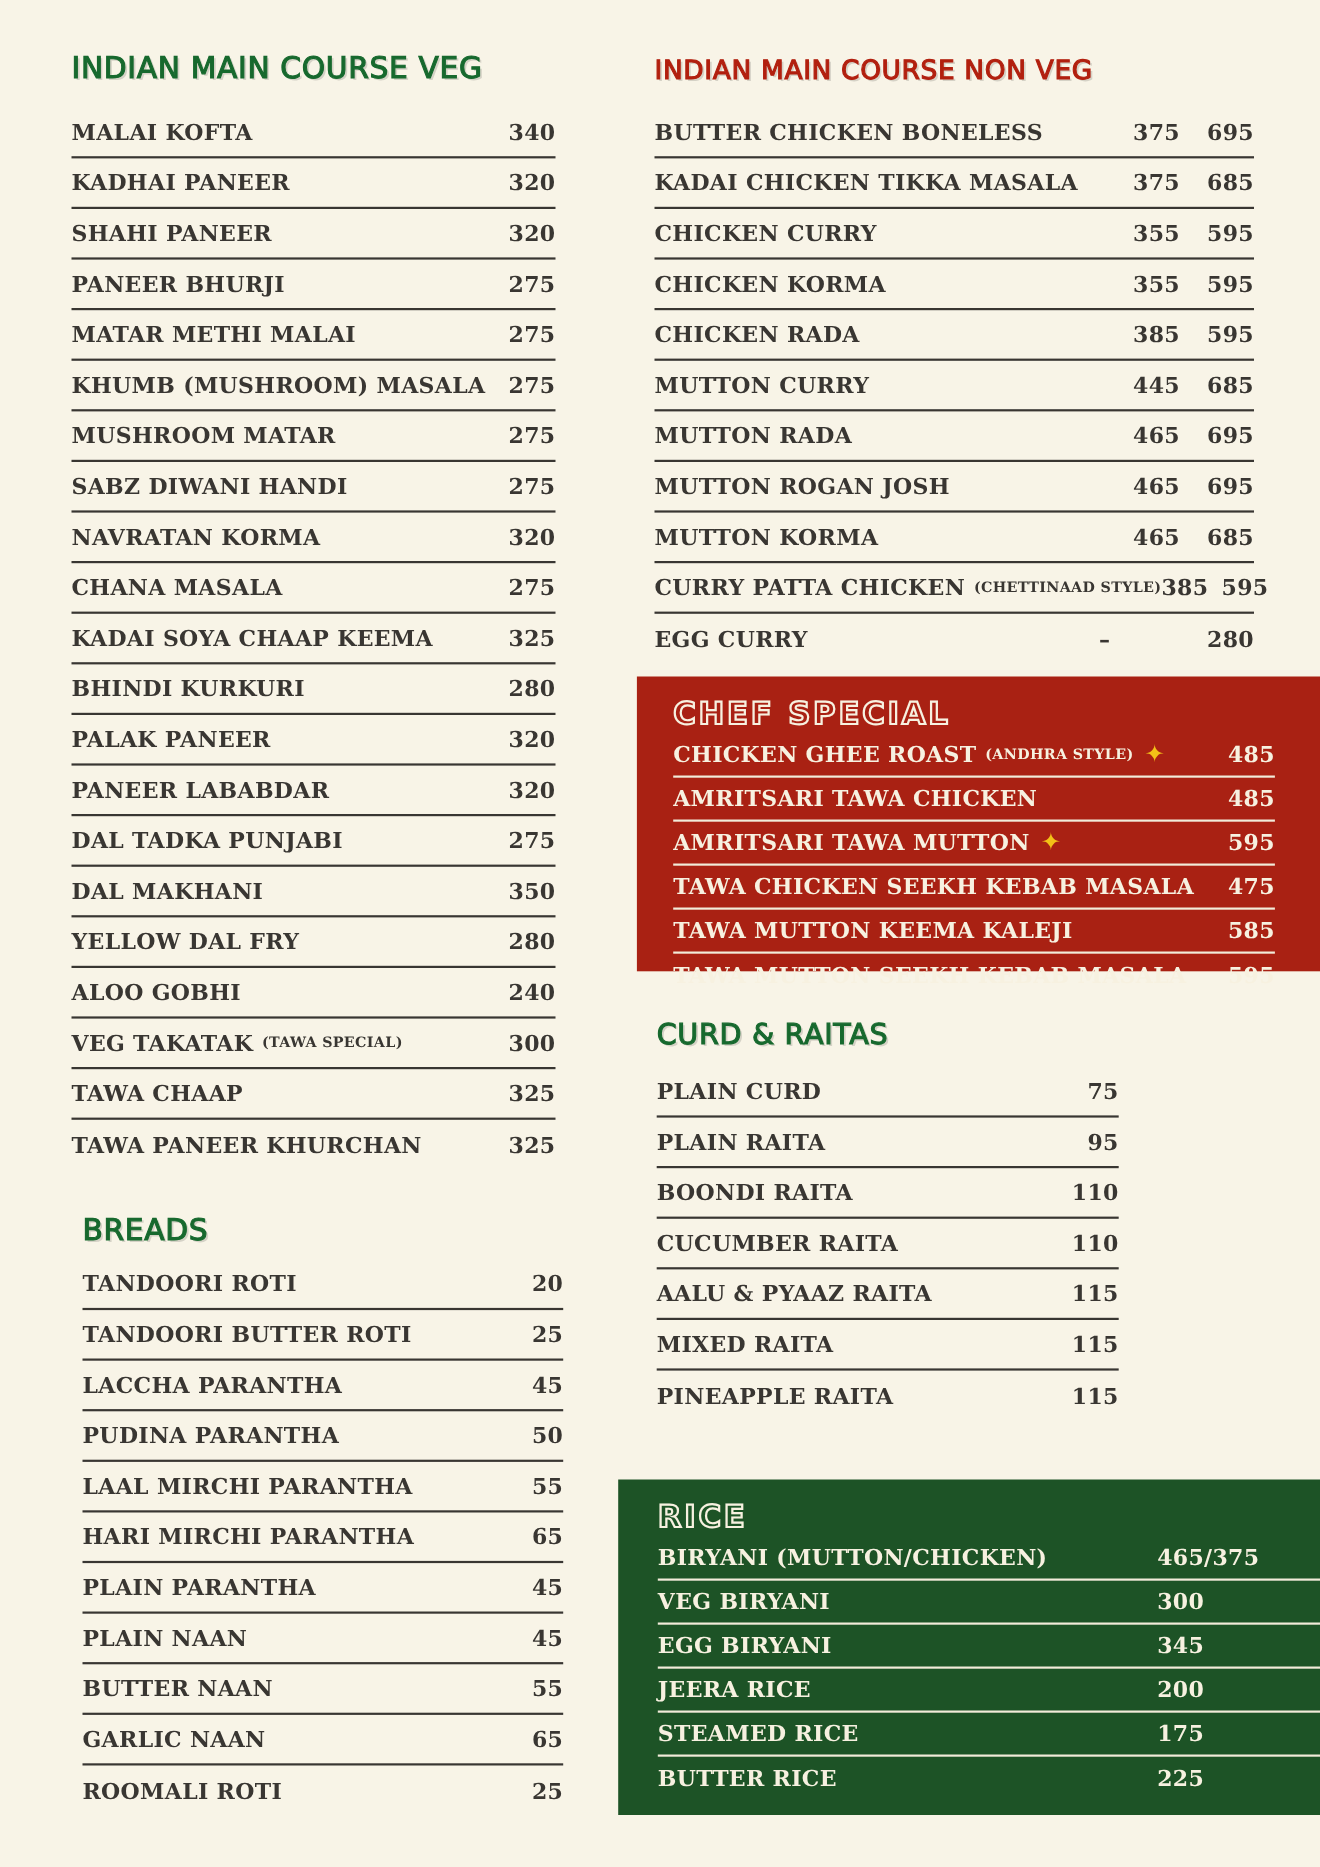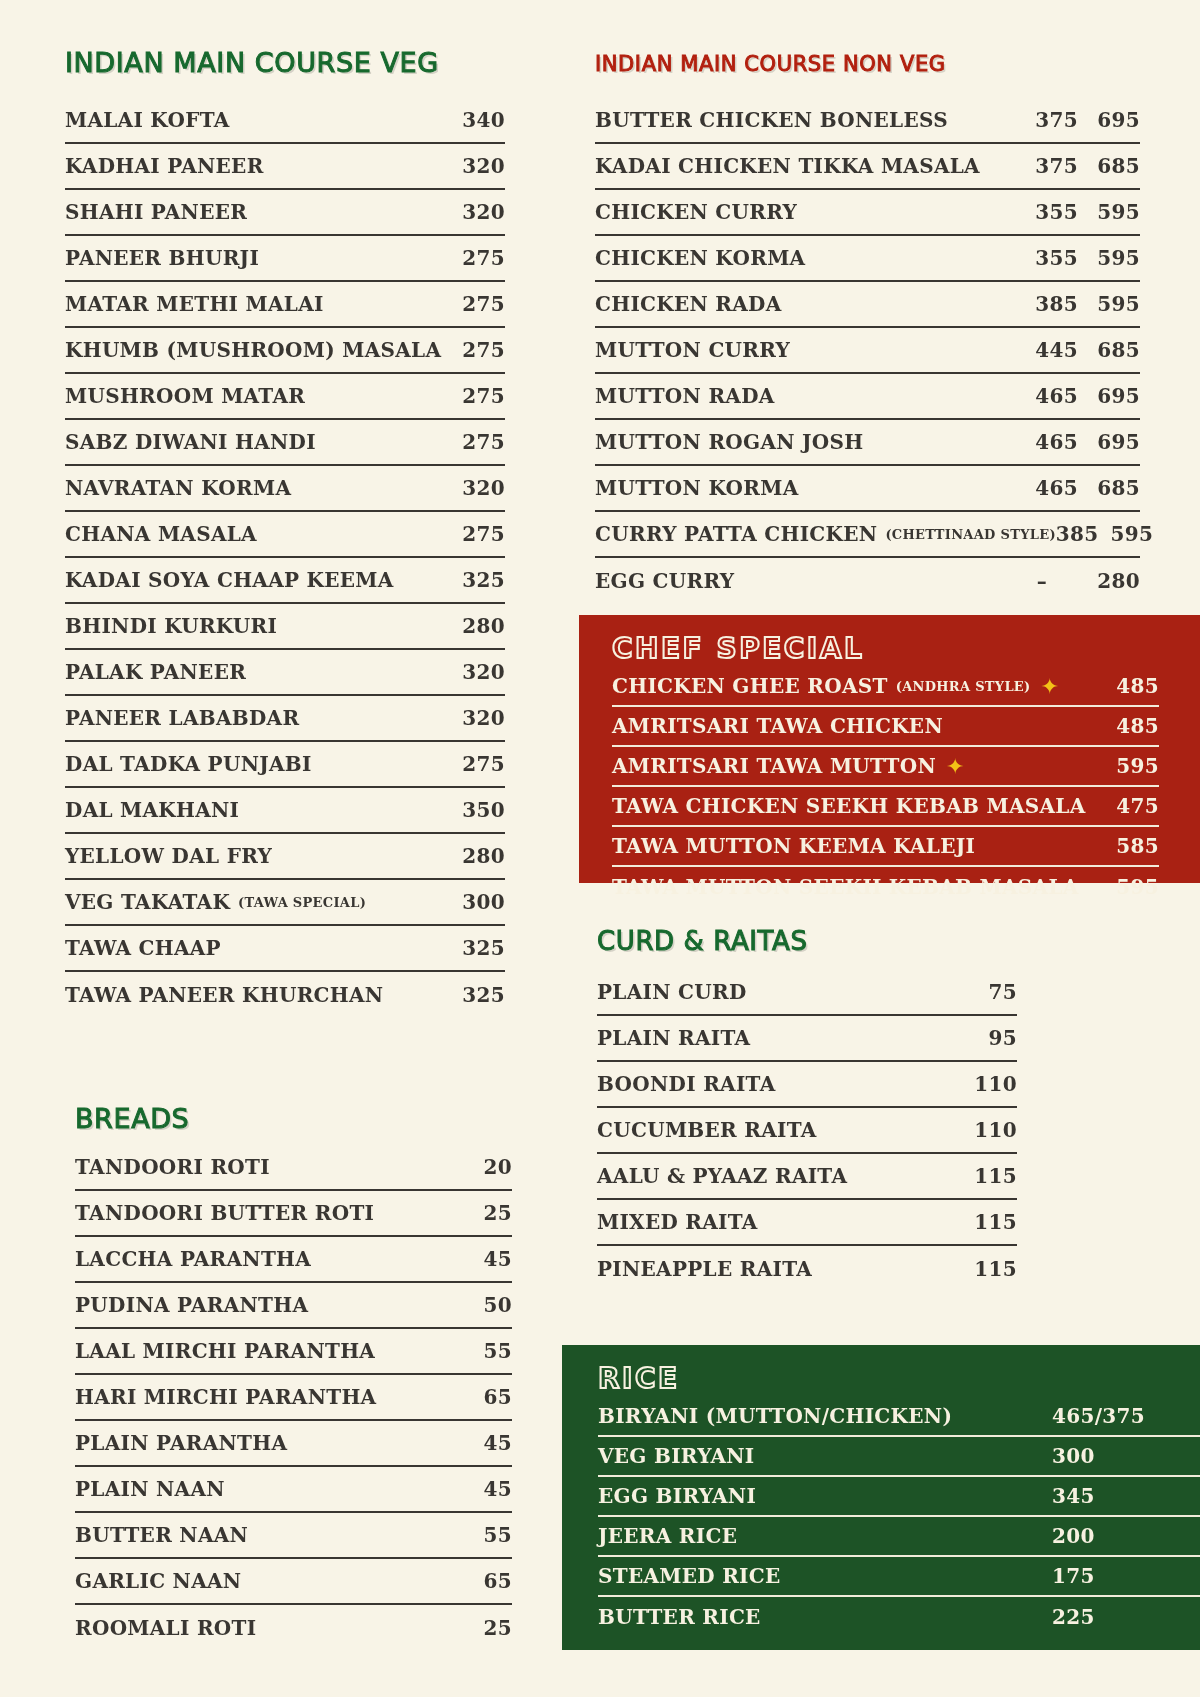--- a/index.html
+++ b/index.html
@@ -13,21 +13,21 @@
     --creamline:#f2ecda;
     --gold:#f3c117;
   }
   html,body{margin:0;padding:0;}
   body{background:var(--bg);font-family:"DejaVu Serif","Liberation Serif",serif;}
   .page{position:relative;width:1200px;height:1697px;background:var(--bg);overflow:hidden;}
 
   .h{font-family:"DejaVu Sans","Liberation Sans",sans-serif;font-weight:normal;
      letter-spacing:.6px;margin:0;-webkit-text-stroke:1px currentColor;}
   .h-green{color:var(--green);font-size:27px;line-height:34px;text-shadow:2px 2px 0 rgba(57,54,50,.18);}
-  .h-red{color:var(--red);font-size:21px;line-height:31px;text-shadow:2px 2px 0 rgba(57,54,50,.18);}
+  .h-red{color:var(--red);font-size:24px;line-height:31px;text-shadow:2px 2px 0 rgba(57,54,50,.18);}
   .h-curd{font-size:26px;line-height:32px;}
 
   .section{position:absolute;}
   #sec-veg{left:65px;top:46px;width:440px;}
   #sec-veg .h{margin-bottom:18px;}
   #sec-nonveg{left:595px;top:49px;width:545px;}
   #sec-nonveg .h{margin-bottom:18px;}
   #sec-breads{left:75px;top:1102px;width:437px;}
   #sec-breads .h{margin-bottom:9px;}
   #sec-curd{left:597px;top:925px;width:420px;}
@@ -43,21 +43,21 @@
   @supports not (-webkit-text-stroke: 2px #fff){ .outline-title{color:var(--cream);} }
 
   .row{display:flex;align-items:center;height:46px;box-sizing:border-box;
        border-bottom:2px solid var(--ink);white-space:nowrap;
        font-size:20px;font-weight:bold;color:var(--ink);letter-spacing:.3px;}
   .list .row:last-child{border-bottom:none;gap:31px;}
   .note{font-size:13px;margin-left:8px;letter-spacing:.3px;}
   .star{color:var(--gold);font-size:22px;margin-left:10px;font-family:"DejaVu Sans",sans-serif;}
   .p{font-weight:bold;}
   .p.single{margin-left:auto;text-align:right;}
-  .p.p1{margin-left:auto;width:48px;text-align:right;}
+  .p.p1{margin-left:auto;width:48px;text-align:left;}
   .p.p2{width:50px;margin-left:12px;text-align:right;}
 
   .box .row{height:40px;color:var(--cream);border-bottom:2px solid var(--creamline);}
   .box .list .row:last-child{border-bottom:none;}
   #box-rice .p.single{width:155px;text-align:left;}
 </style>
 </head>
 <body>
 
 <div class="page">
@@ -127,20 +127,24 @@
         </div>
         <div class="row">
           <span class="nm">DAL MAKHANI</span>
           <span class="p single">350</span>
         </div>
         <div class="row">
           <span class="nm">YELLOW DAL FRY</span>
           <span class="p single">280</span>
         </div>
         <div class="row">
+          <span class="nm">ALOO GOBHI</span>
+          <span class="p single">240</span>
+        </div>
+        <div class="row">
           <span class="nm">VEG TAKATAK</span>
           <span class="note">(TAWA SPECIAL)</span>
           <span class="p single">300</span>
         </div>
         <div class="row">
           <span class="nm">TAWA CHAAP</span>
           <span class="p single">325</span>
         </div>
         <div class="row">
           <span class="nm">TAWA PANEER KHURCHAN</span>

